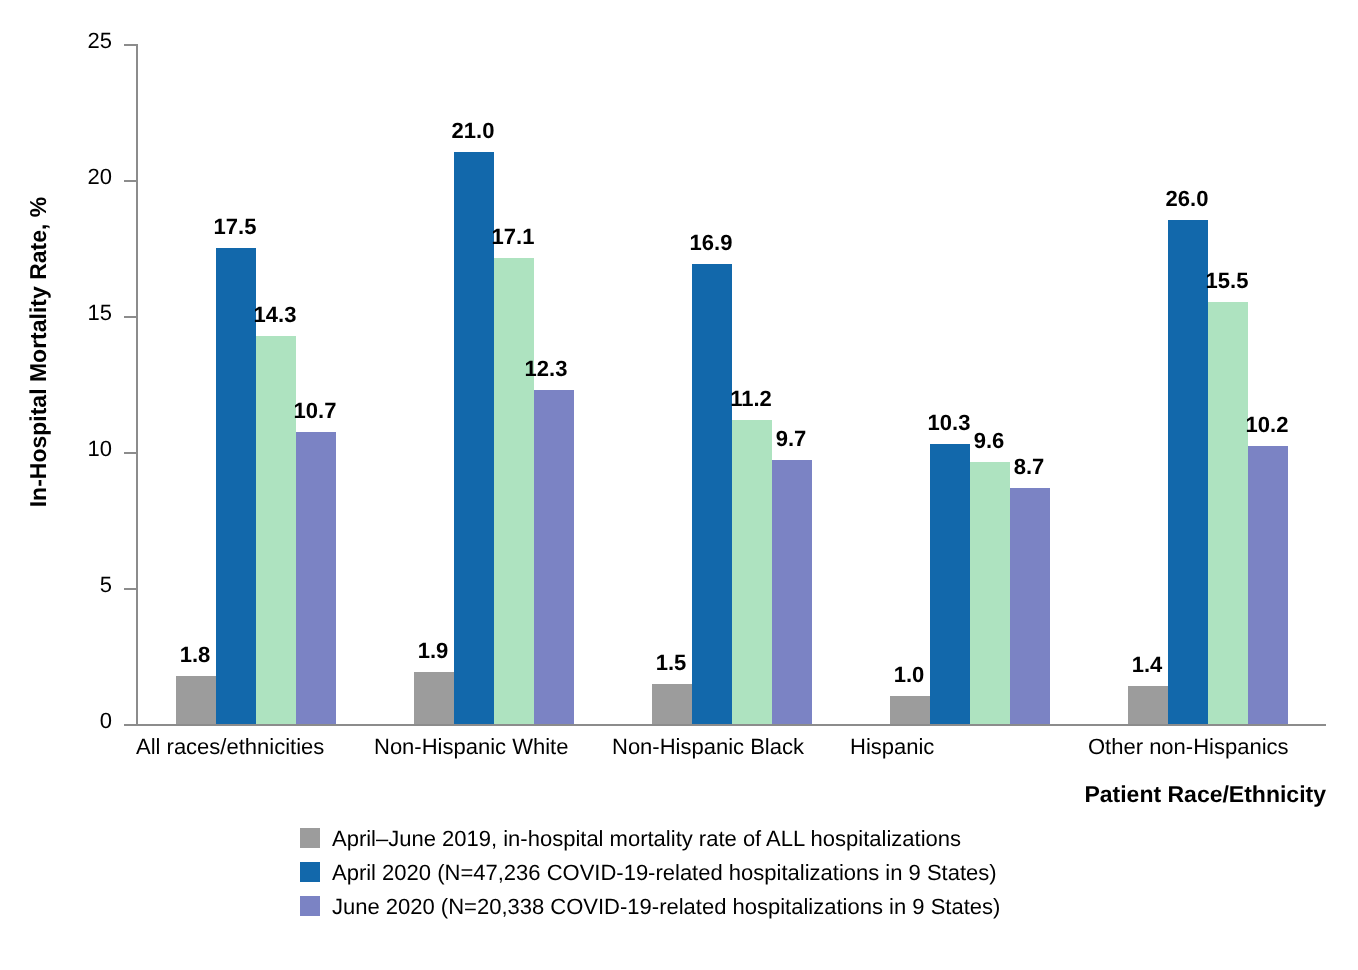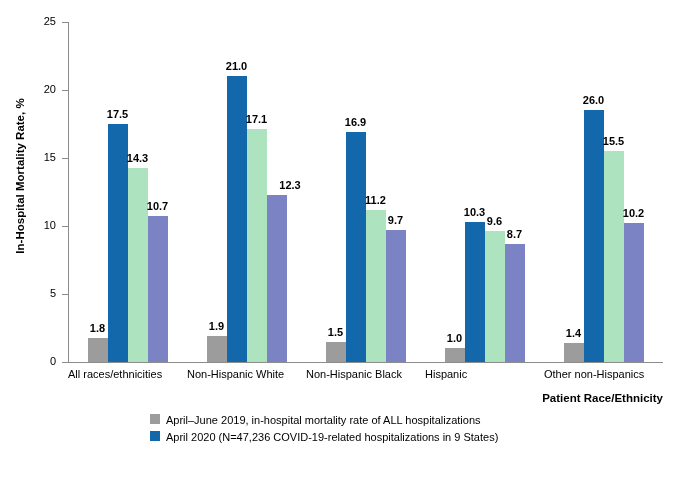--- a/index.html
+++ b/index.html
@@ -201,21 +201,21 @@
       </div>
       <div class="group" style="left: 119px; width: 119px;">
         <div class="group-inner">
           <div class="bar" style="left: 19.5px; height: 25.84px; background: rgb(156, 156, 156);"></div>
           <div class="bar-value" style="left: 7.5px; bottom: 29.84px;">1.9</div>
           <div class="bar" style="left: 39.5px; height: 285.6px; background: rgb(18, 104, 171);"></div>
           <div class="bar-value" style="left: 27.5px; bottom: 289.6px;">21.0</div>
           <div class="bar" style="left: 59.5px; height: 232.56px; background: rgb(174, 227, 192);"></div>
           <div class="bar-value" style="left: 47.5px; bottom: 236.56px;">17.1</div>
           <div class="bar" style="left: 79.5px; height: 167.28px; background: rgb(123, 131, 196);"></div>
-          <div class="bar-value" style="left: 81px; bottom: 171.28px;">12.3</div>
+          <div class="bar-value" style="left: 64px; bottom: 171.28px;">12.3</div>
         </div>
       </div>
       <div class="group" style="left: 238px; width: 119px;">
         <div class="group-inner">
           <div class="bar" style="left: 19.5px; height: 20.4px; background: rgb(156, 156, 156);"></div>
           <div class="bar-value" style="left: 7.5px; bottom: 24.4px;">1.5</div>
           <div class="bar" style="left: 39.5px; height: 229.84px; background: rgb(18, 104, 171);"></div>
           <div class="bar-value" style="left: 27.5px; bottom: 233.84px;">16.9</div>
           <div class="bar" style="left: 59.5px; height: 152.32px; background: rgb(174, 227, 192);"></div>
           <div class="bar-value" style="left: 47.5px; bottom: 156.32px;">11.2</div>
@@ -261,15 +261,19 @@
 
   <div id="legend">
       <div class="legend-row">
         <div class="legend-swatch" style="background: rgb(156, 156, 156);"></div>
         <div class="legend-text">April–June 2019, in-hospital mortality rate of ALL hospitalizations</div>
       </div>
       <div class="legend-row">
         <div class="legend-swatch" style="background: rgb(18, 104, 171);"></div>
         <div class="legend-text">April 2020 (N=47,236 COVID-19-related hospitalizations in 9 States)</div>
       </div>
+      <div class="legend-row">
+        <div class="legend-swatch" style="background: rgb(123, 131, 196);"></div>
+        <div class="legend-text">June 2020 (N=20,338 COVID-19-related hospitalizations in 9 States)</div>
+      </div>
     </div>
 
 </div>
 
 </body></html>

